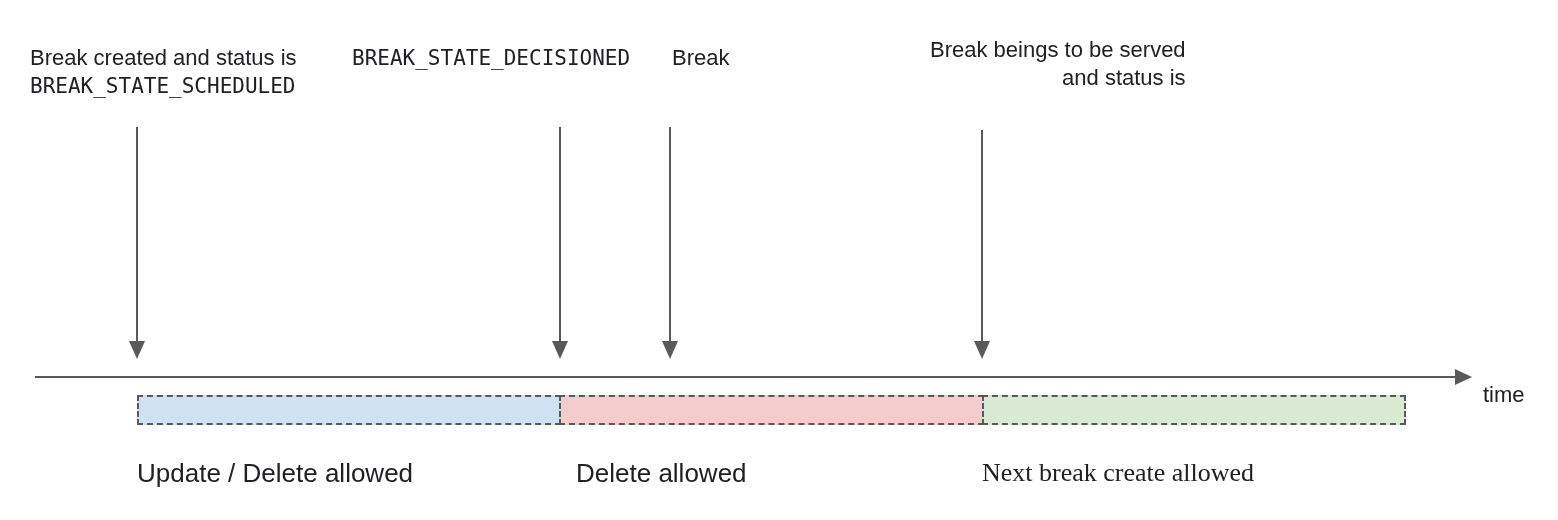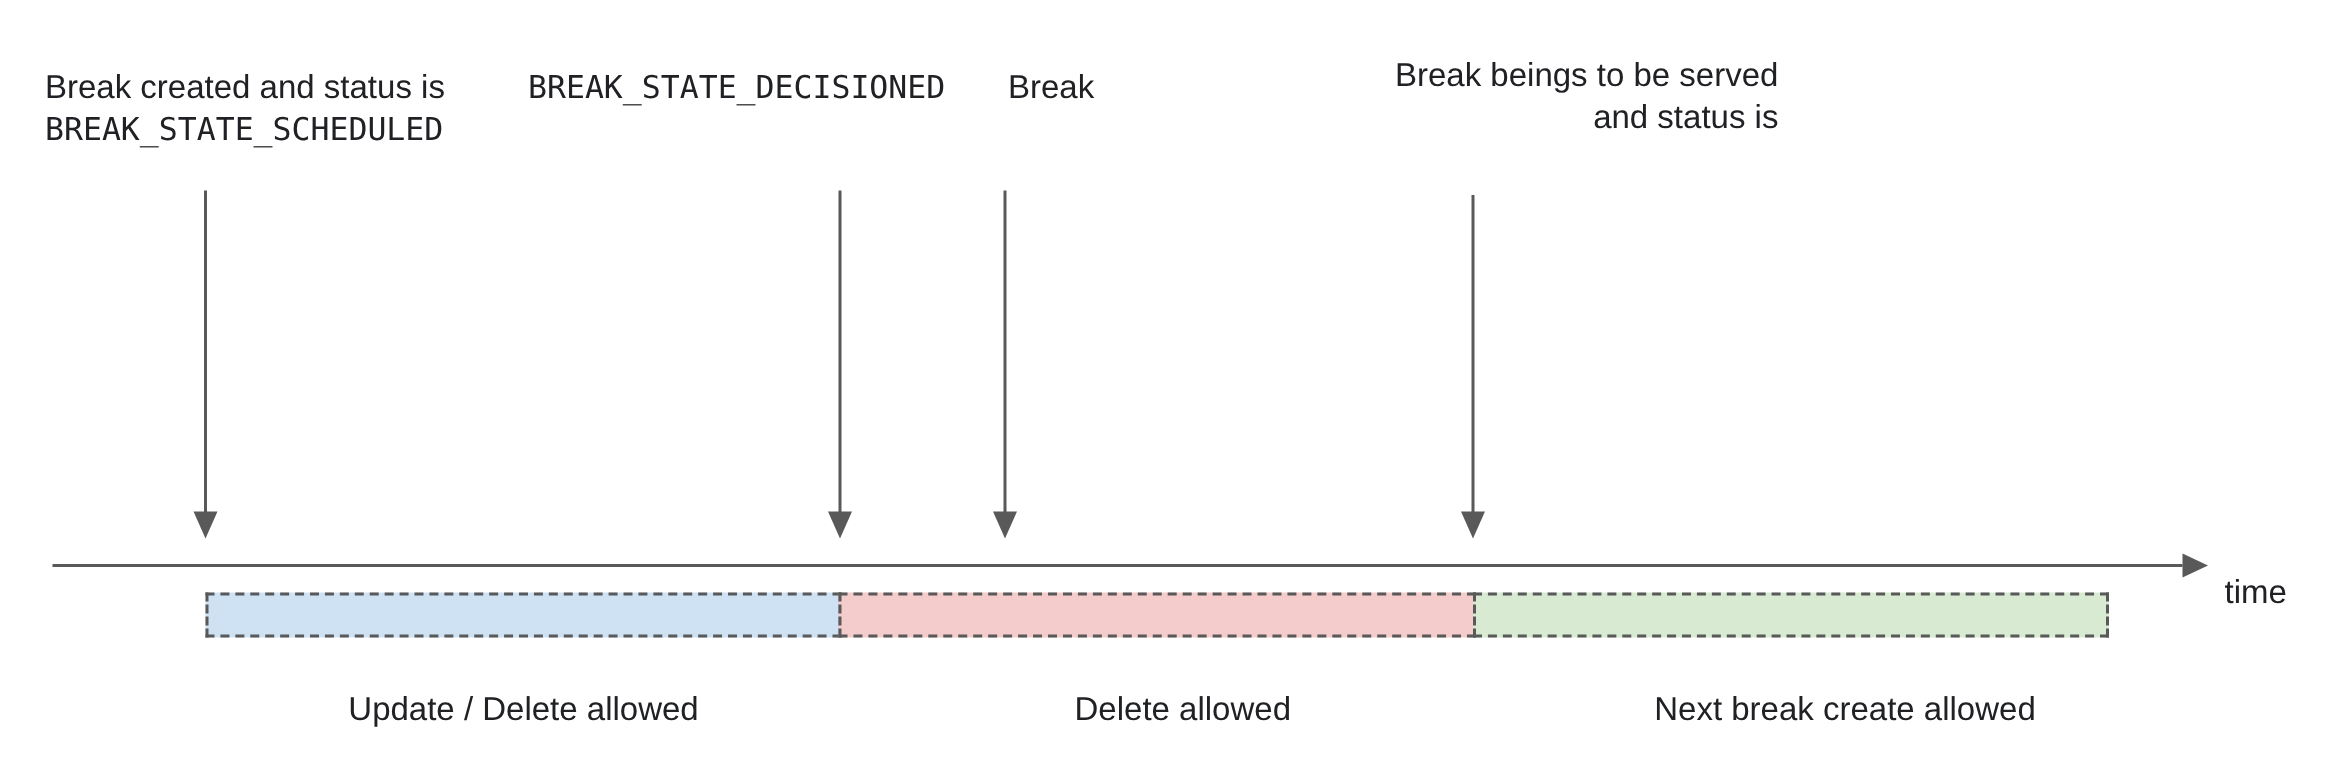--- a/index.html
+++ b/index.html
@@ -73,23 +73,22 @@
   .segment {
     position: absolute;
     top: 395px;
     height: 30px;
     box-sizing: border-box;
     border: 2px dashed #595959;
   }
   .seg-label {
     position: absolute;
     top: 459px;
-    font-size: 22px;
+    font-size: 26px;
     line-height: 28px;
-    text-align: center;
   }
 </style>
 </head>
 <body>
 
 <div class="ann" style="left:30px; top:44px;">
   <div class="ann-text">Break created and status is</div>
   <div class="ann-code">BREAK_STATE_SCHEDULED</div>
 </div>
 
@@ -122,13 +121,13 @@
 <div class="timeline-line"></div>
 <div class="timeline-head"></div>
 <div class="time-label">time</div>
 
 <div class="segment" style="left: 137px; width: 424px; background: rgb(207, 226, 243);"></div>
 <div class="segment" style="left: 559px; width: 425px; background: rgb(244, 204, 204);"></div>
 <div class="segment" style="left: 982px; width: 424px; background: rgb(217, 234, 211);"></div>
 
 <div class="seg-label" style="left:137px; width:424px;">Update / Delete allowed</div>
 <div class="seg-label" style="left:576px; width:425px;">Delete allowed</div>
-<div class="seg-label" style="left:1018px; width:424px;">Next break create allowed</div>
+<div class="seg-label" style="left:982px; width:424px;font-family:Liberation Serif, serif;">Next break create allowed</div>
 
 </body></html>

